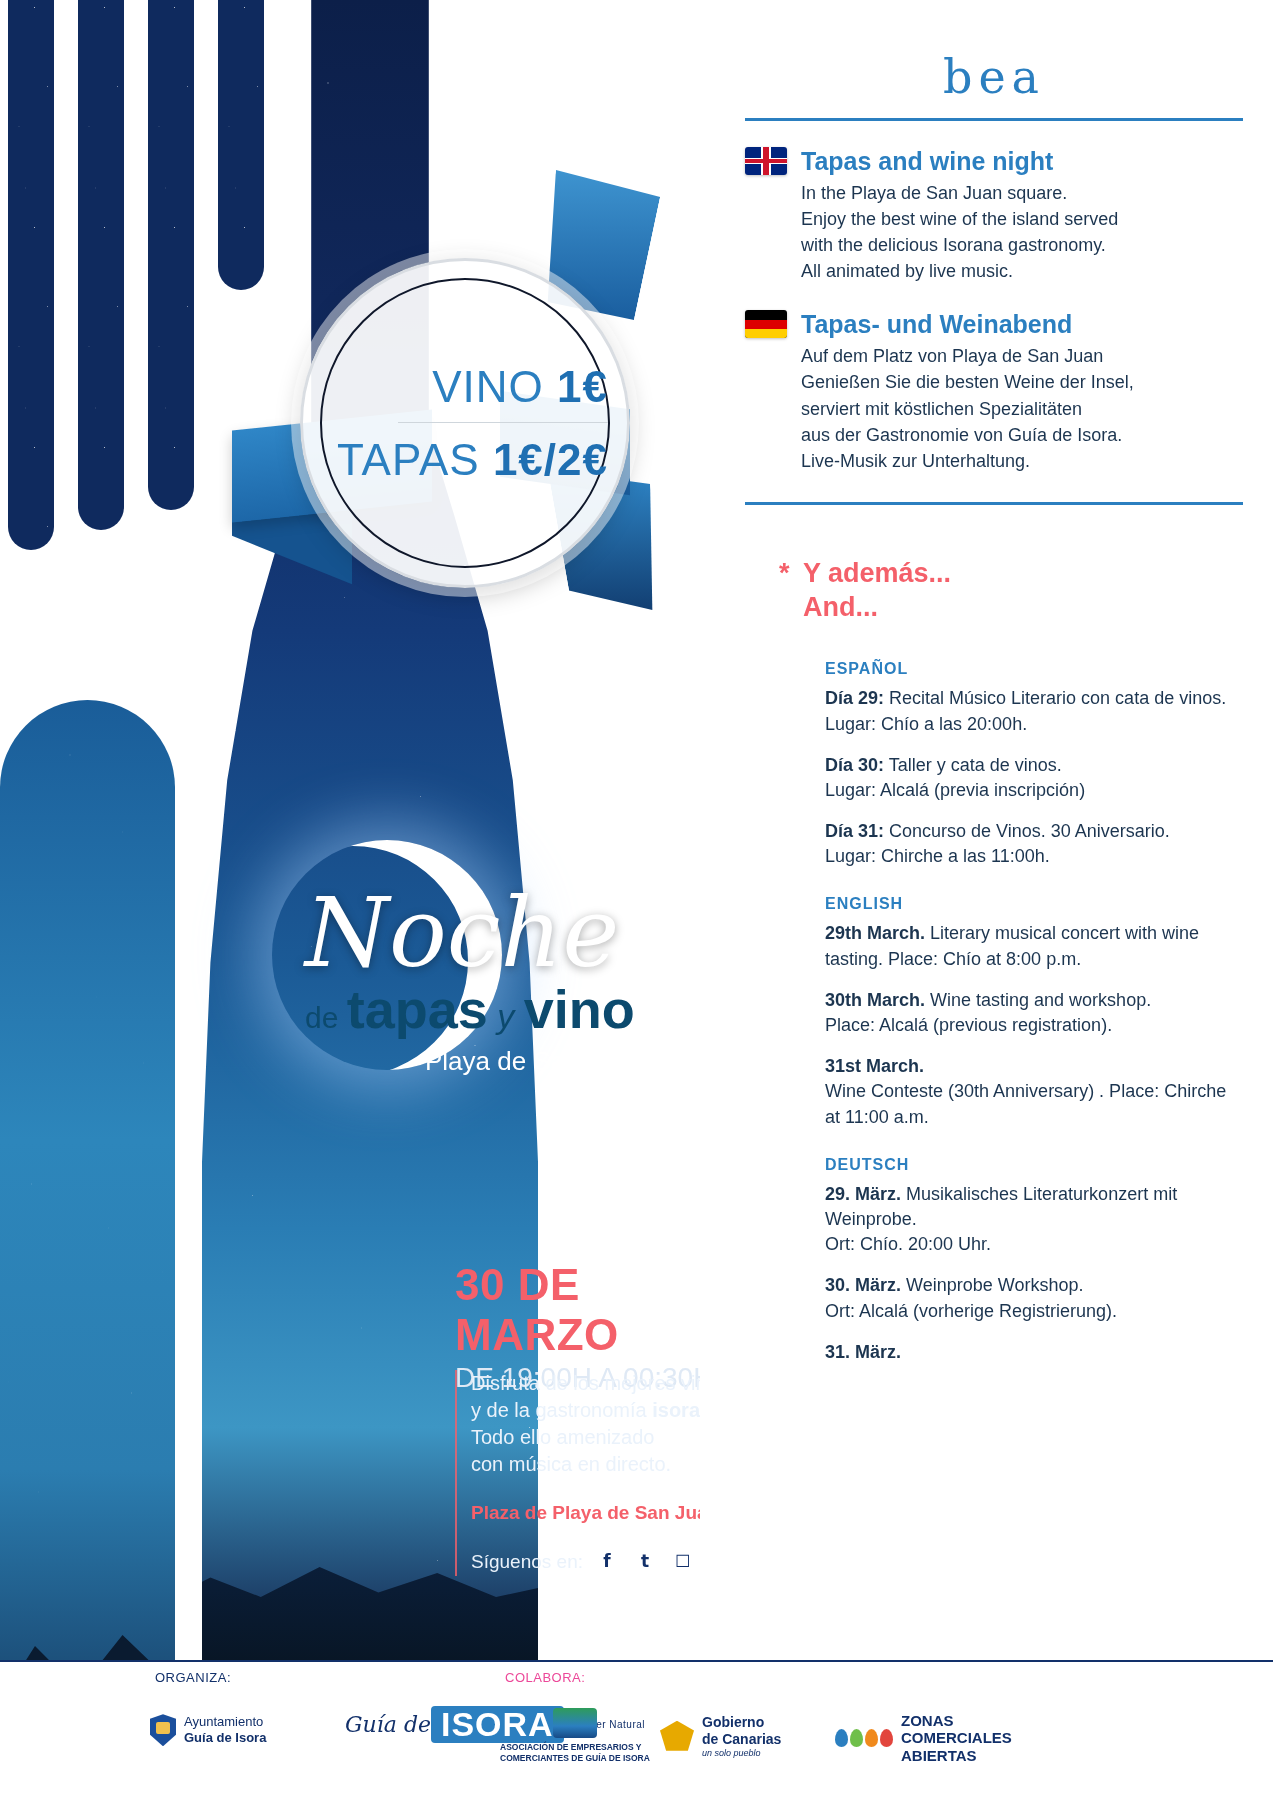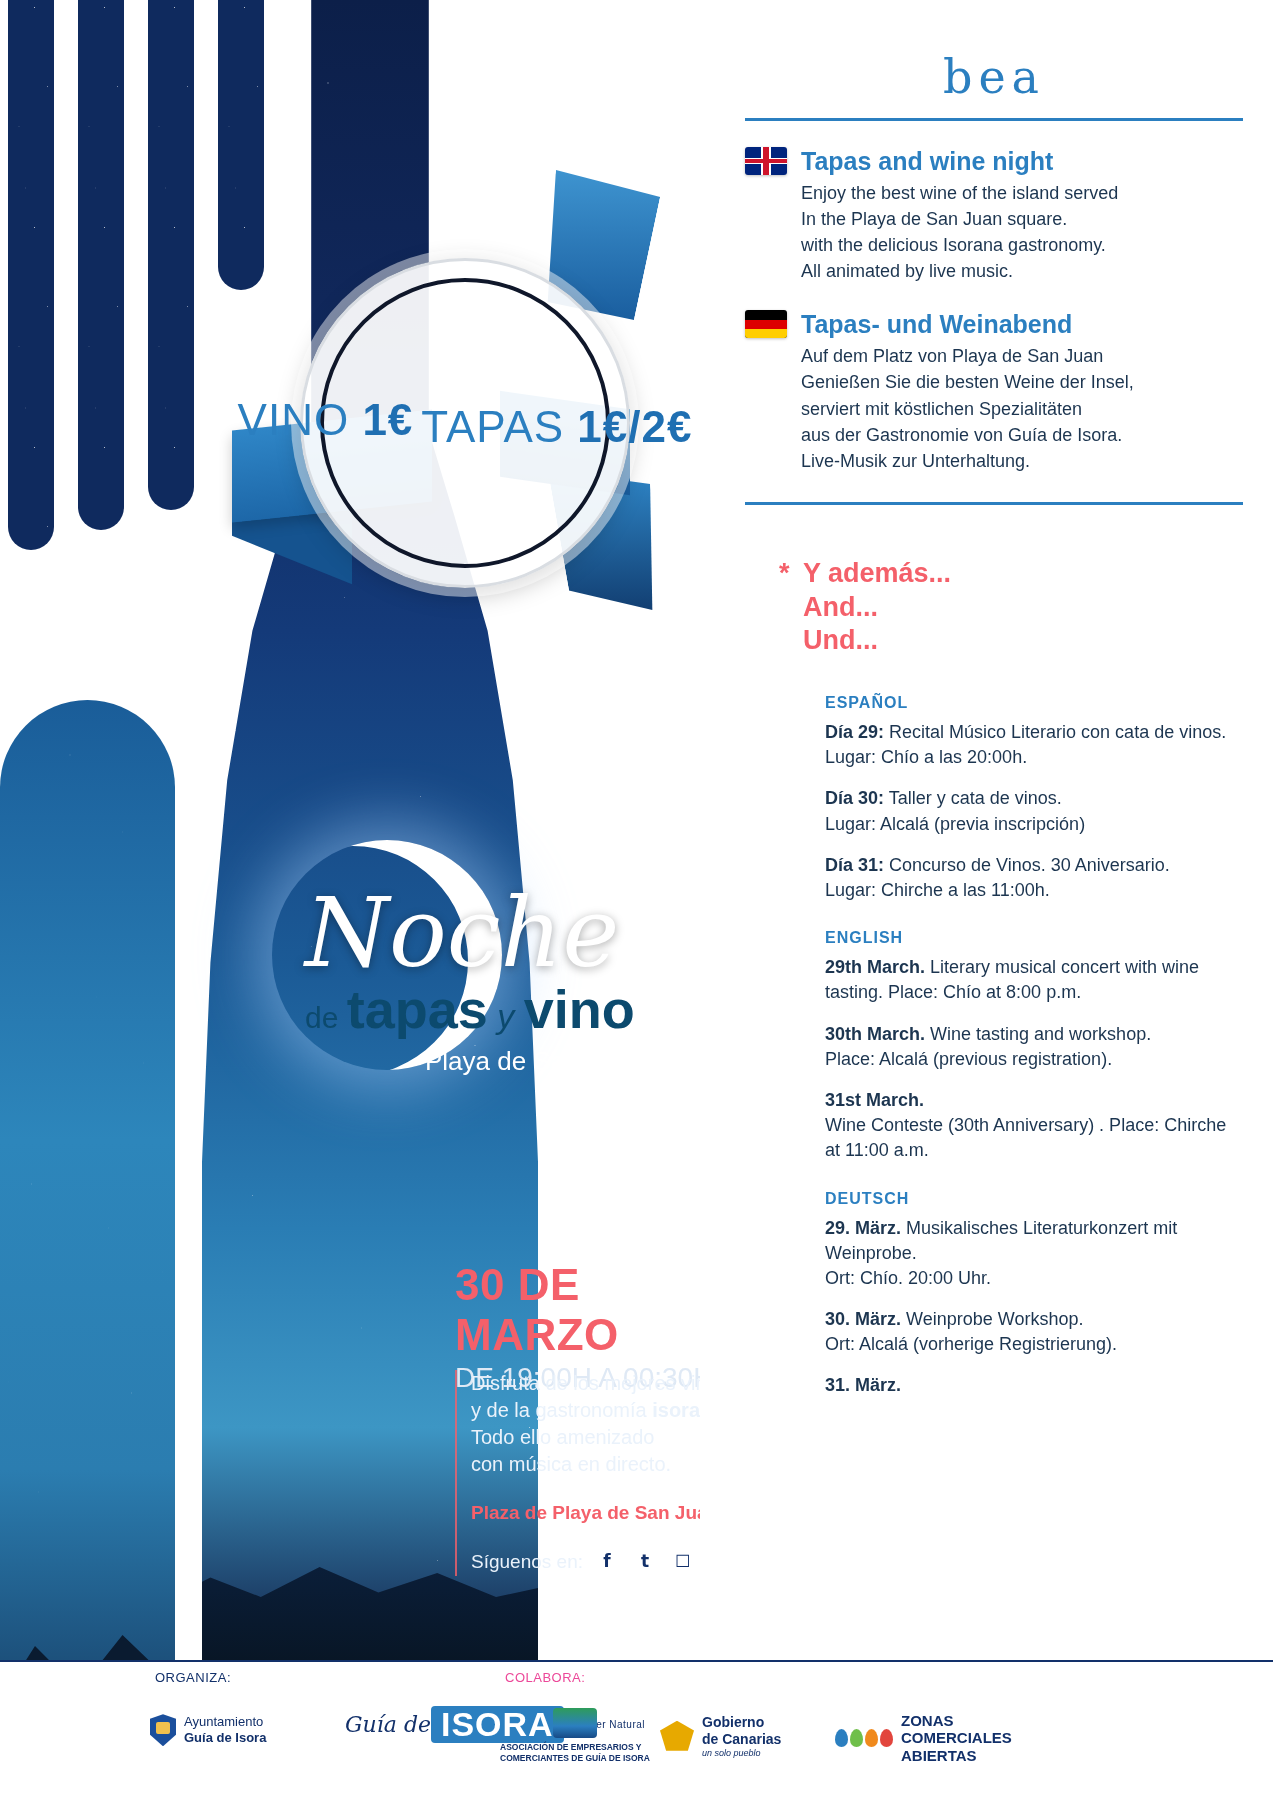--- a/index.html
+++ b/index.html
@@ -113,23 +113,23 @@
     border-radius: 50%;
     background: rgba(255,255,255,.93);
     border: 3px solid #d9dde2;
     box-shadow: 0 0 0 9px rgba(255,255,255,.45), 0 6px 24px rgba(0,0,0,.25);
     display: flex; flex-direction: column;
     align-items: center; justify-content: center;
     z-index: 6;
   }
   .seal-inner {
     width: 290px; height: 290px; border-radius: 50%;
-    border: 4px solid #0f172a;
-    display: flex; flex-direction: row;
-    align-items: center; justify-content: center;
+    border: 2px solid #0f172a;
+    display: flex; flex-direction: column;
+    align-items: flex-end; justify-content: center;
     gap: 4px;
   }
   .seal-line1, .seal-line2 {
     color: #2b7fc0;
     font-weight: 300;
     letter-spacing: 1px;
     white-space: nowrap;
   }
   .seal-line1 { font-size: 44px; padding-bottom: 6px; }
   .seal-line2 { font-size: 44px; padding-top: 8px; }
@@ -385,22 +385,22 @@
 <div class="right">
 
   <div class="script-top">bea</div>
   <div class="hr-blue"></div>
 
   <div class="lang-block">
     <div class="flag flag-uk"></div>
     <div class="lang-text">
       <div class="lang-title">Tapas and wine night</div>
       <div class="lang-body">
+        <div>In the Playa de San Juan square.</div>
         <div>Enjoy the best wine of the island served</div>
-        <div>In the Playa de San Juan square.</div>
         <div>with the delicious Isorana gastronomy.</div>
         <div>All animated by live music.</div>
       </div>
     </div>
   </div>
 
   <div class="lang-block">
     <div class="flag flag-de"></div>
     <div class="lang-text">
       <div class="lang-title">Tapas- und Weinabend</div>
@@ -413,21 +413,20 @@
       </div>
     </div>
   </div>
 
   <div class="hr-blue-2"></div>
 
   <div class="and-more" style="position:relative;">
     <span class="star">*</span>
     <div>Y además...</div>
     <div>And...</div>
-    <div>Und...</div>
   </div>
 
   <div class="agenda">
 
     <div class="agenda-lang">ESPAÑOL</div>
     <div class="agenda-item">
       <b>Día 29:</b><span> Recital Músico Literario con cata de vinos.</span>
       <div>Lugar: Chío a las 20:00h.</div>
     </div>
     <div class="agenda-item">

